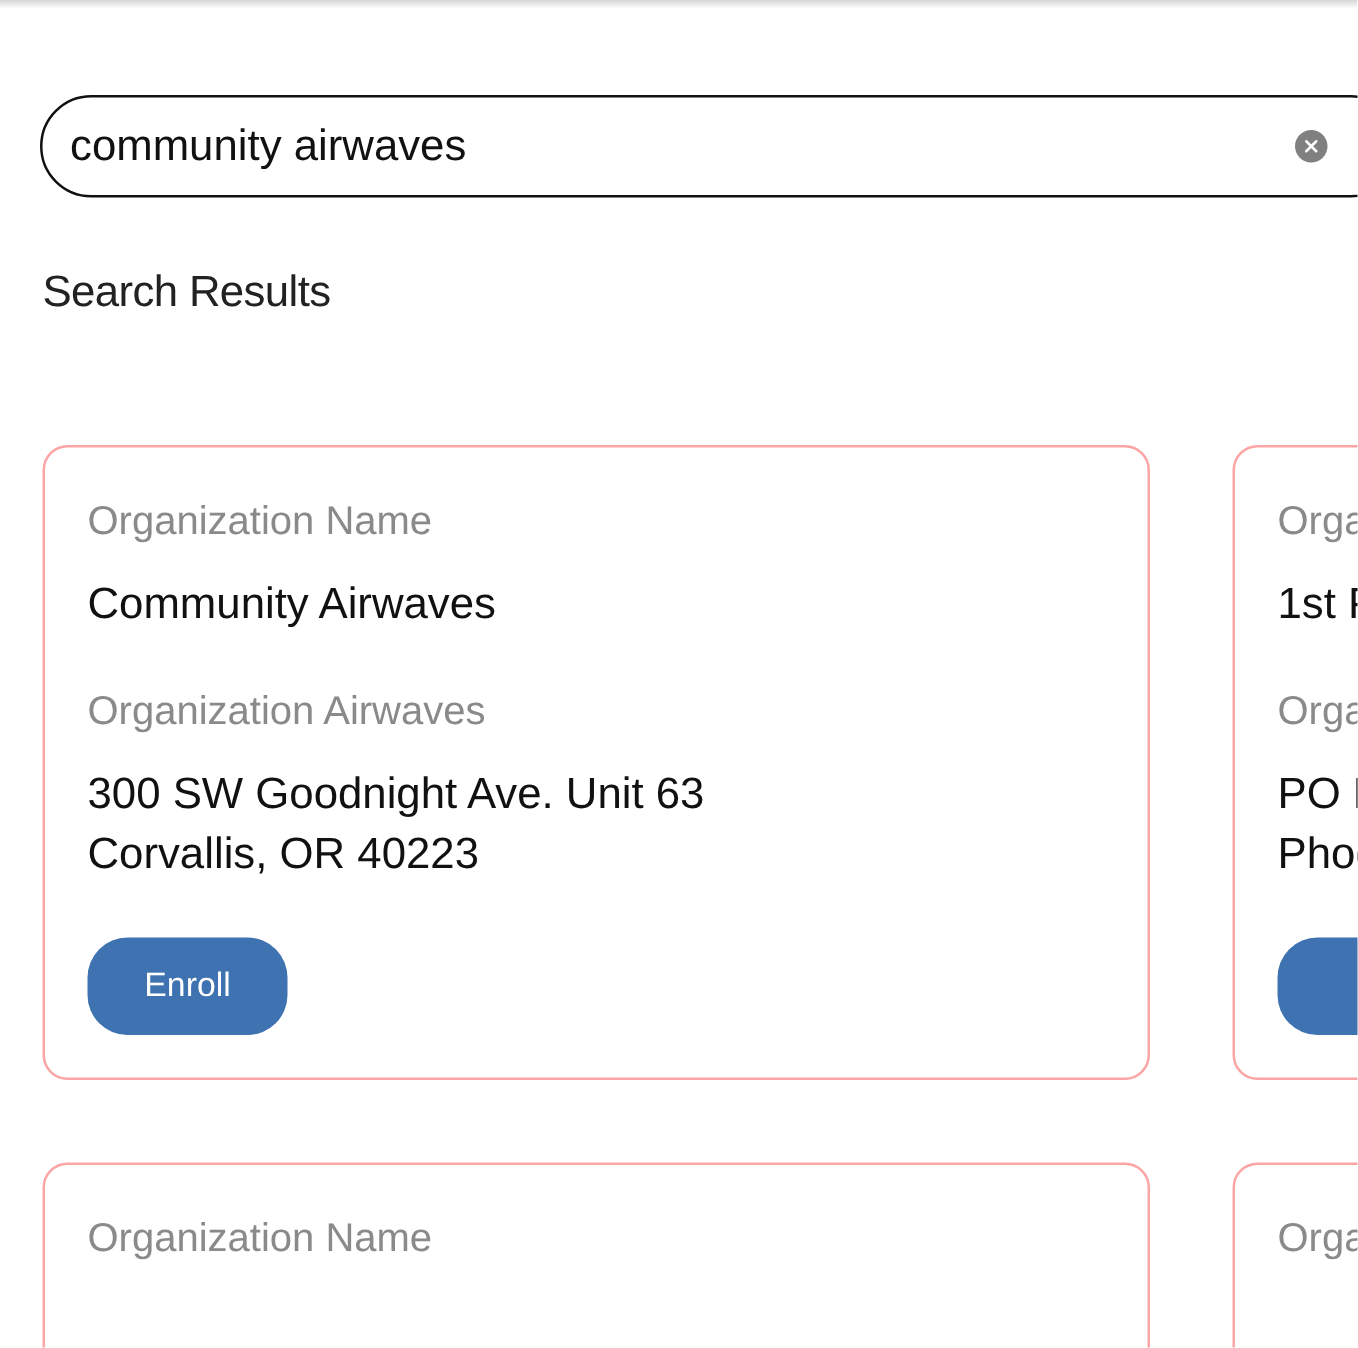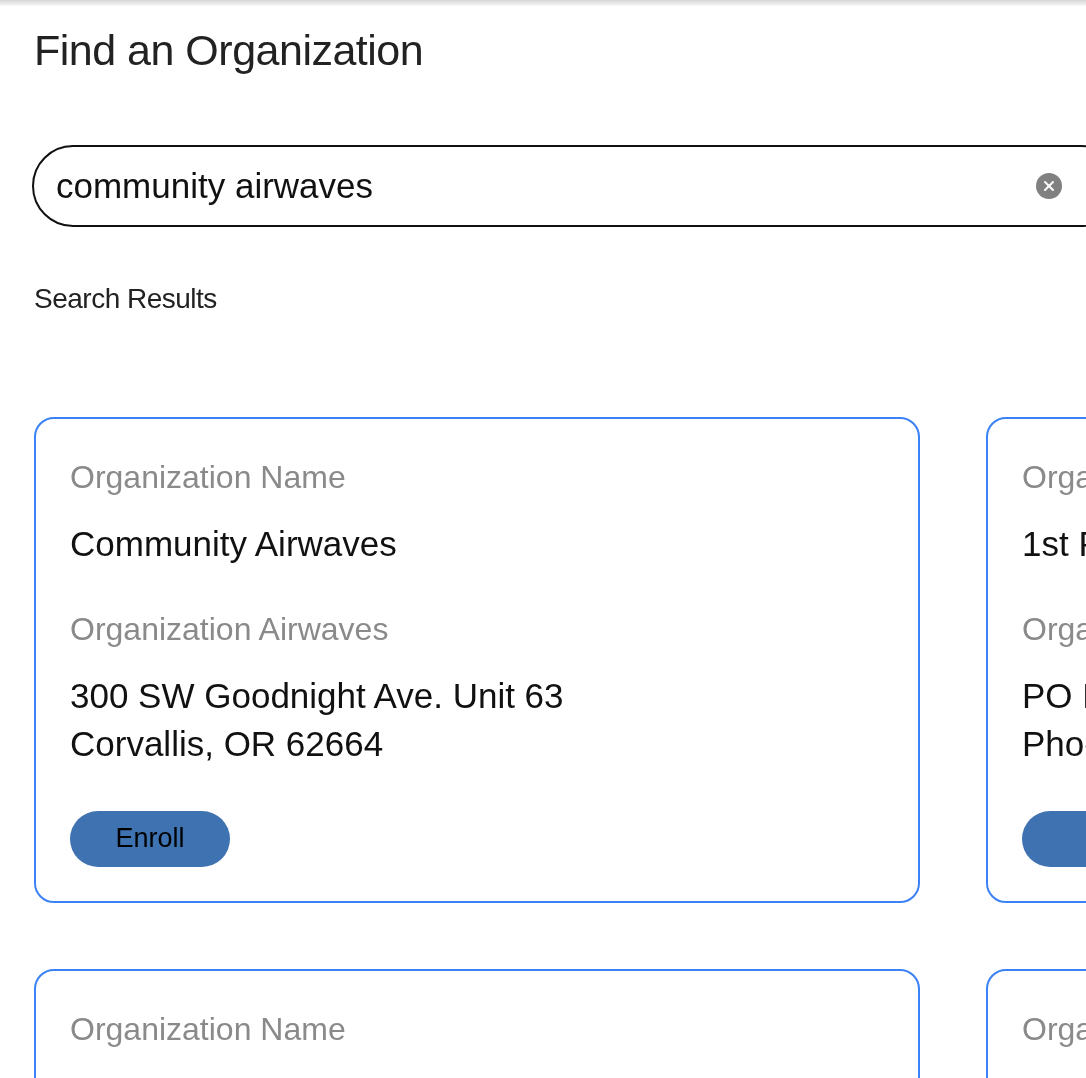--- a/index.html
+++ b/index.html
@@ -60,35 +60,35 @@
     display: flex;
     align-items: center;
     justify-content: center;
     padding: 0;
   }
   .clear-btn svg {
     width: 12px;
     height: 12px;
   }
   .results-title {
-    font-size: 28px;
+    font-size: 35px;
     font-weight: 400;
     color: #222;
     margin-top: 56px;
     letter-spacing: -0.5px;
   }
   .cards-row {
     display: flex;
     gap: 66px;
     margin-top: 102px;
   }
   .card {
     width: 886px;
     flex: 0 0 886px;
-    border: 2px solid #3b82f6;
+    border: 2px solid #fca5a5;
     border-radius: 20px;
     padding: 40px 34px 34px 34px;
     background: #fff;
   }
   .field-label {
     font-size: 32px;
     color: #8a8a8a;
     font-weight: 400;
     margin-bottom: 24px;
   }
@@ -98,47 +98,46 @@
     font-weight: 400;
     line-height: 1.35;
   }
   .field-block {
     margin-bottom: 44px;
   }
   .enroll-btn {
     display: inline-flex;
     align-items: center;
     justify-content: center;
-    height: 56px;
+    height: 78px;
     min-width: 160px;
     padding: 0 36px;
     border: none;
     border-radius: 32px;
     background: #3e72b1;
-    color: #000000;
+    color: #ffffff;
     font-size: 27px;
     font-weight: 400;
     cursor: pointer;
     font-family: inherit;
   }
   .cards-row.second {
     margin-top: 66px;
   }
   .card.partial {
     padding-bottom: 200px;
   }
 </style>
 </head>
 <body>
 
 <div class="top-fade"></div>
 
 <div class="container">
 
-  <h1 class="page-title">Find an Organization</h1>
 
   <div class="search-wrap">
     <input type="text" class="search-input" value="community airwaves" style="">
     <button class="clear-btn">
       <svg viewBox="0 0 12 12">
         <line x1="2" y1="2" x2="10" y2="10" stroke="#fff" stroke-width="2" stroke-linecap="round"></line>
         <line x1="10" y1="2" x2="2" y2="10" stroke="#fff" stroke-width="2" stroke-linecap="round"></line>
       </svg>
     </button>
   </div>
@@ -149,21 +148,21 @@
 
     <div class="card">
       <div class="field-block">
         <div class="field-label">Organization Name</div>
         <div class="field-value">Community Airwaves</div>
       </div>
       <div class="field-block">
         <div class="field-label">Organization Airwaves</div>
         <div class="field-value">
           <div>300 SW Goodnight Ave. Unit 63</div>
-          <div>Corvallis, OR 62664</div>
+          <div>Corvallis, OR 40223</div>
         </div>
       </div>
       <button class="enroll-btn">Enroll</button>
     </div>
 
     <div class="card">
       <div class="field-block">
         <div class="field-label">Orga</div>
         <div class="field-value">1st P</div>
       </div>

